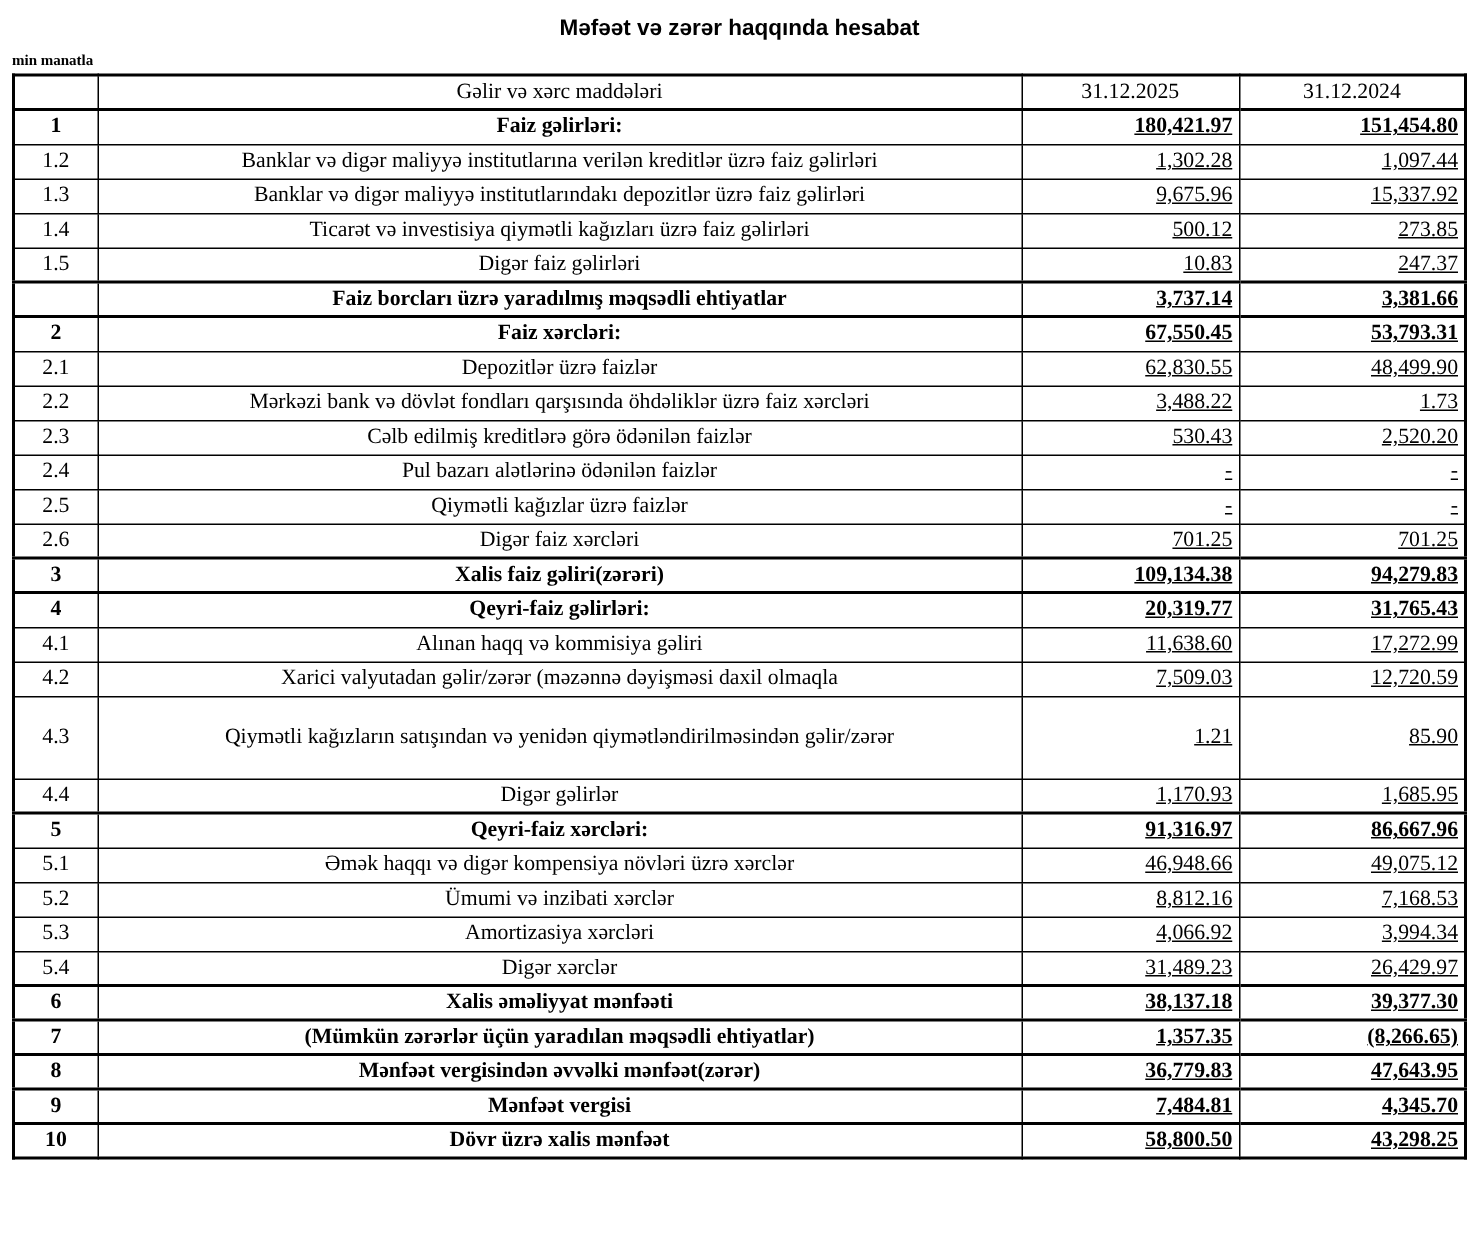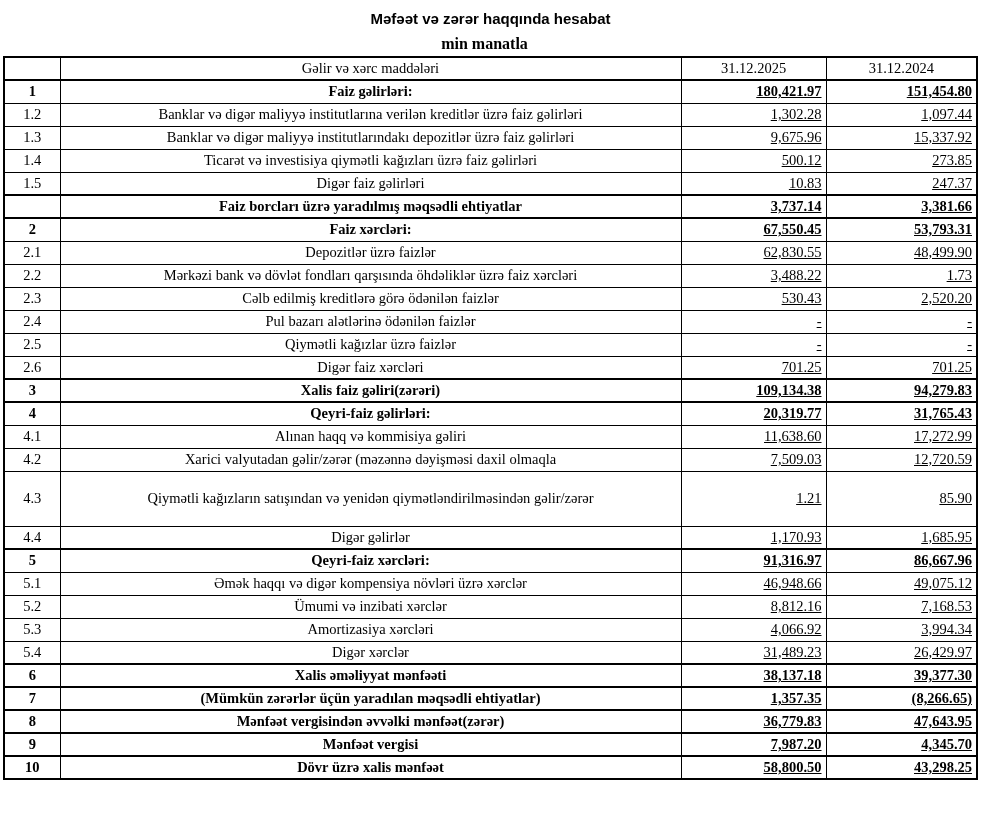--- a/index.html
+++ b/index.html
@@ -7,33 +7,33 @@
   body {
     font-family: "Liberation Serif", "DejaVu Serif", serif;
     color: #000;
     width: 987px;
     height: 832px;
     overflow: hidden;
   }
   .page {
     width: 987px;
     height: 692px;
-    padding: 6px 9px 8px 3px;
+    padding: 6px 9px 8px 8px;
   }
   .title {
     text-align: center;
     font-weight: bold;
     font-size: 15px;
     font-family: "Liberation Sans", "DejaVu Sans", sans-serif;
     padding: 4px 0 8px 0;
   }
   .unit-note {
-    text-align: center;
+    text-align: left;
     font-weight: bold;
-    font-size: 16px;
+    font-size: 10px;
     padding: 0 12px 3px 0;
   }
   table.pl {
     width: 100%;
     border-collapse: collapse;
     table-layout: fixed;
     border: 2px solid #000;
     font-size: 14.5px;
   }
   table.pl th, table.pl td {
@@ -235,21 +235,21 @@
         </tr>
         <tr class="bold">
           <td class="num">8</td>
           <td class="label">Mənfəət vergisindən əvvəlki mənfəət(zərər)</td>
           <td class="val">36,779.83</td>
           <td class="val">47,643.95</td>
         </tr>
         <tr class="bold">
           <td class="num">9</td>
           <td class="label">Mənfəət vergisi</td>
-          <td class="val normal-weight">7,987.20</td>
+          <td class="val normal-weight">7,484.81</td>
           <td class="val">4,345.70</td>
         </tr>
         <tr class="bold">
           <td class="num">10</td>
           <td class="label">Dövr üzrə xalis mənfəət</td>
           <td class="val">58,800.50</td>
           <td class="val">43,298.25</td>
         </tr>
       </tbody>
   </table>

